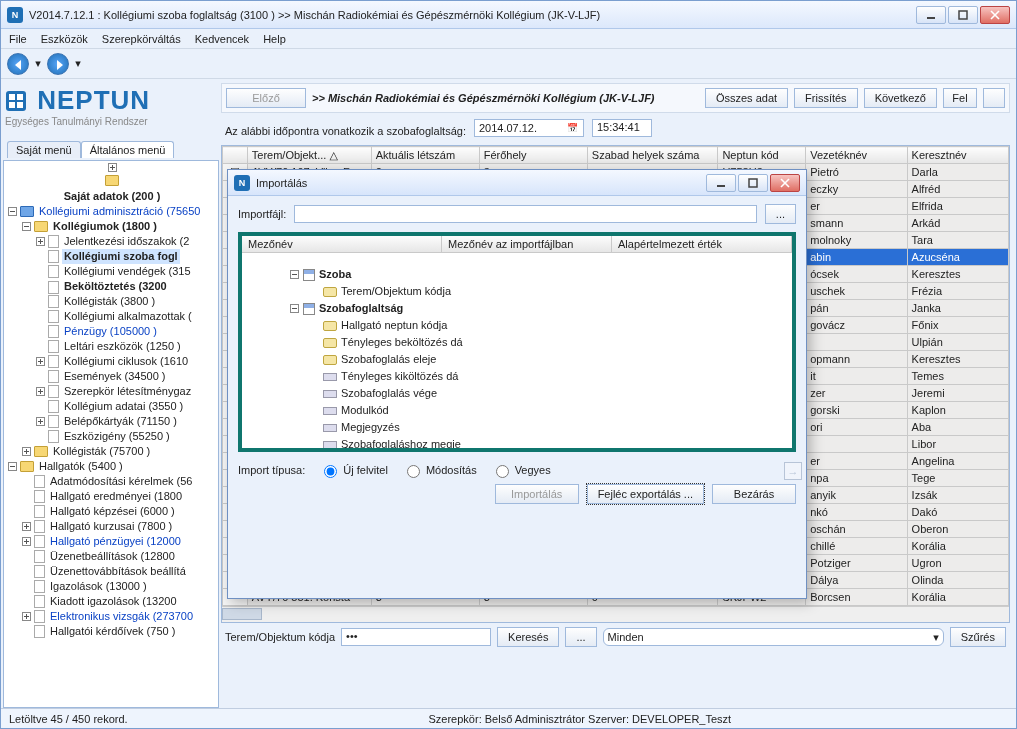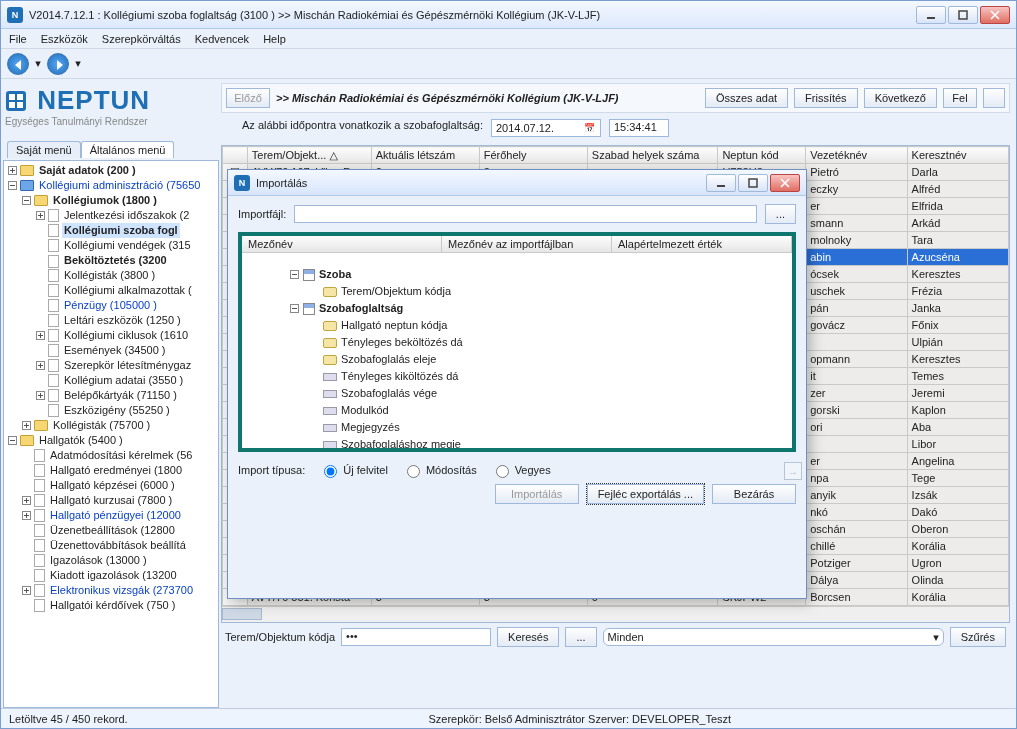--- a/index.html
+++ b/index.html
@@ -105,21 +105,21 @@
   background:#f5f8fd; border:1px solid #d0dbea;
 }
 .btn {
   background:linear-gradient(#fefefe,#e4ebf5);
   border:1px solid #9fb9dc; padding:2px 10px; min-height:20px;
   display:inline-flex;align-items:center;justify-content:center;
 }
 .btn.disabled{color:#999;}
 .bold-path{font-style:italic;font-weight:bold;}
 
-.date-row{display:flex;align-items:flex-start;gap:8px; padding:6px 4px;margin-left:17px;}
+.date-row{display:flex;align-items:flex-end;gap:8px; padding:6px 4px;}
 .txt-input{background:#fff;border:1px solid #9fb9dc;padding:1px 4px;height:18px;}
 
 .table-zone{border:1px solid #9fb9dc;background:#fff;margin-top:2px;}
 .grid{width:100%;border-collapse:collapse;table-layout:fixed;}
 .grid th,.grid td{border:1px solid #c9c9c9;padding:1px 4px;height:17px;font-size:11px;
   overflow:hidden;text-overflow:ellipsis;white-space:nowrap;}
 .grid th{background:linear-gradient(#fdfdfd,#e6e6e6);font-weight:normal;text-align:left;}
 .grid td{background:#edeceb;}
 .grid tr.sel td{background:#2a6fd6;color:#fff;}
 
@@ -221,21 +221,21 @@
           <span>NEPTUN</span>
         </div>
         <div class="logo-sub">Egységes Tanulmányi Rendszer</div>
       </div>
       <div class="tabs">
         <div class="tab inactive">Saját menü</div>
         <div class="tab">Általános menü</div>
       </div>
       <div class="tree">
         <ul id="tree-ul">
-            <li style="padding-left: 2px;">
+            <li style="padding-left: 2px; flex-direction: column;">
               <span class="tree-icon plus p" style="visibility: visible;"></span>
               <span class="folder-ic"></span>
               <span class="node-label bold">Saját adatok (200  )</span>
             </li>
             <li style="padding-left: 2px;">
               <span class="tree-icon plus" style="visibility: visible;"></span>
               <span class="folder-ic blue"></span>
               <span class="node-label blue-link">Kollégiumi adminisztráció (75650</span>
             </li>
             <li style="padding-left: 16px;">
@@ -377,21 +377,21 @@
               <span class="tree-icon plus" style="visibility: hidden;"></span>
               <span class="doc-ic"></span>
               <span class="node-label">Hallgatói kérdőívek (750  )</span>
             </li>
           </ul>
       </div>
     </div>
 
     <div class="right-panel">
       <div class="toolbar-row">
-        <div class="btn disabled" style="width:44px">Előző</div>
+        <div class="btn disabled" style="width:80px">Előző</div>
         <div class="bold-path" style="flex:1">&gt;&gt; Mischán Radiokémiai és Gépészmérnöki Kollégium (JK-V-LJF)</div>
         <div class="btn">Összes adat</div>
         <div class="btn">Frissítés</div>
         <div class="btn">Következő</div>
         <div class="btn" style="width:34px">Fel</div>
         <div class="btn" style="width:22px">
           <svg width="12" height="12">
               <path d="M2 6h6M8 3v6M9 6l3 0" stroke="#333" stroke-width="1.3" fill="none"></path>
             </svg>
         </div>

